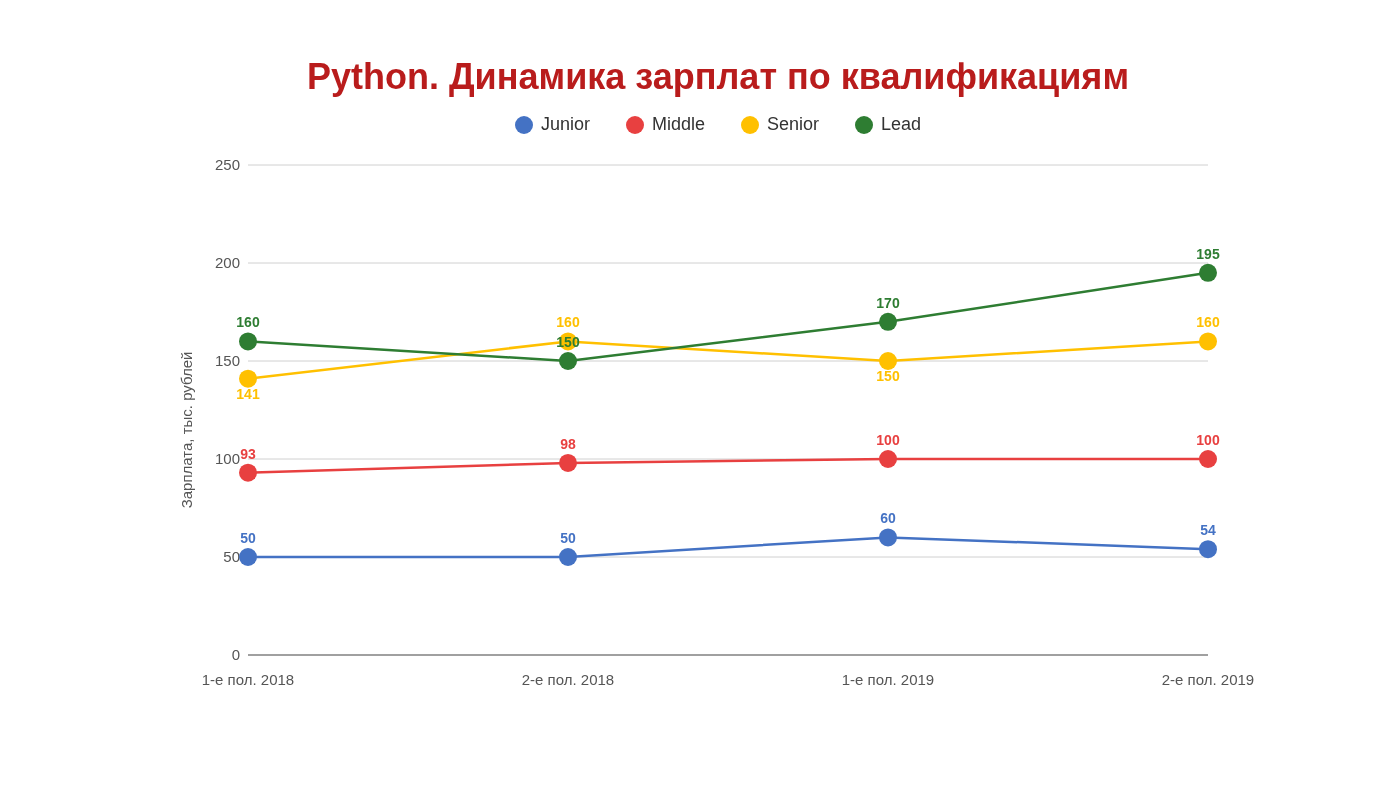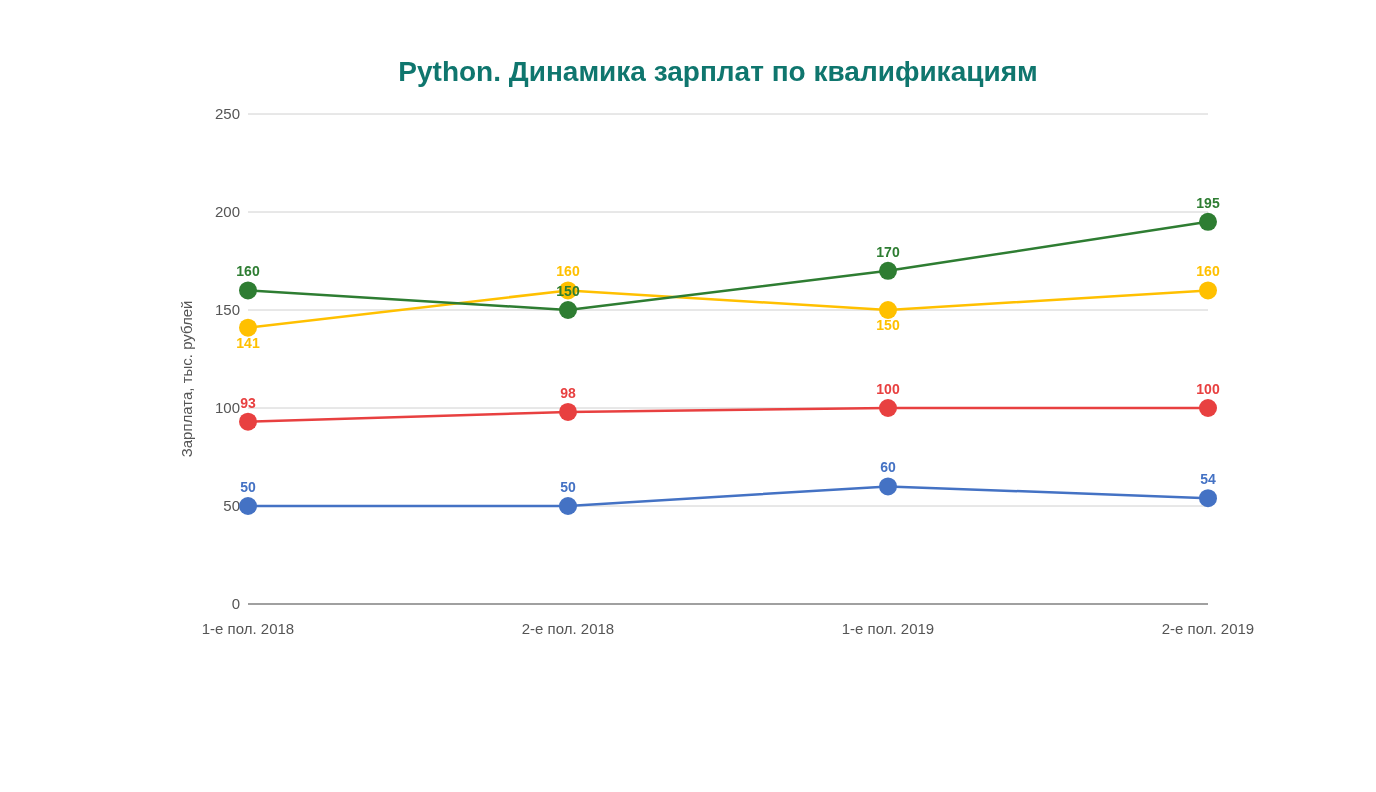--- a/index.html
+++ b/index.html
@@ -13,23 +13,23 @@
       justify-content: center;
     }
     .chart-container {
       width: 1200px;
       height: 720px;
       position: relative;
       padding: 20px 40px 60px 100px;
     }
     .chart-title {
       text-align: center;
-      font-size: 28px;
+      font-size: 36px;
       font-weight: bold;
-      color: #0f766e;
+      color: #b91c1c;
       margin-bottom: 16px;
     }
     .legend {
       display: flex;
       justify-content: center;
       gap: 36px;
       margin-bottom: 20px;
     }
     .legend-item {
       display: flex;
@@ -62,20 +62,38 @@
       height: 100%;
       overflow: visible;
     }
   </style>
 </head>
 <body>
 
 <div class="chart-container">
   <div class="chart-title">Python. Динамика зарплат по квалификациям</div>
 
+  <div class="legend">
+    <div class="legend-item">
+      <div class="legend-dot" style="background:#4472C4"></div>
+      <span>Junior</span>
+    </div>
+    <div class="legend-item">
+      <div class="legend-dot" style="background:#E84040"></div>
+      <span>Middle</span>
+    </div>
+    <div class="legend-item">
+      <div class="legend-dot" style="background:#FFC000"></div>
+      <span>Senior</span>
+    </div>
+    <div class="legend-item">
+      <div class="legend-dot" style="background:#2E7D32"></div>
+      <span>Lead</span>
+    </div>
+  </div>
 
   <div class="chart-area">
     <div class="y-axis-label">Зарплата, тыс. рублей</div>
     <svg class="main-chart" id="chartSvg" viewBox="0 0 1060 550">
         <line x1="60" x2="1020" y1="500" y2="500" stroke="#d0d0d0" stroke-width="1"></line>
         <text x="52" y="505" text-anchor="end" font-size="15" fill="#555">0</text>
         <line x1="60" x2="1020" y1="402" y2="402" stroke="#d0d0d0" stroke-width="1"></line>
         <text x="52" y="407" text-anchor="end" font-size="15" fill="#555">50</text>
         <line x1="60" x2="1020" y1="304" y2="304" stroke="#d0d0d0" stroke-width="1"></line>
         <text x="52" y="309" text-anchor="end" font-size="15" fill="#555">100</text>

